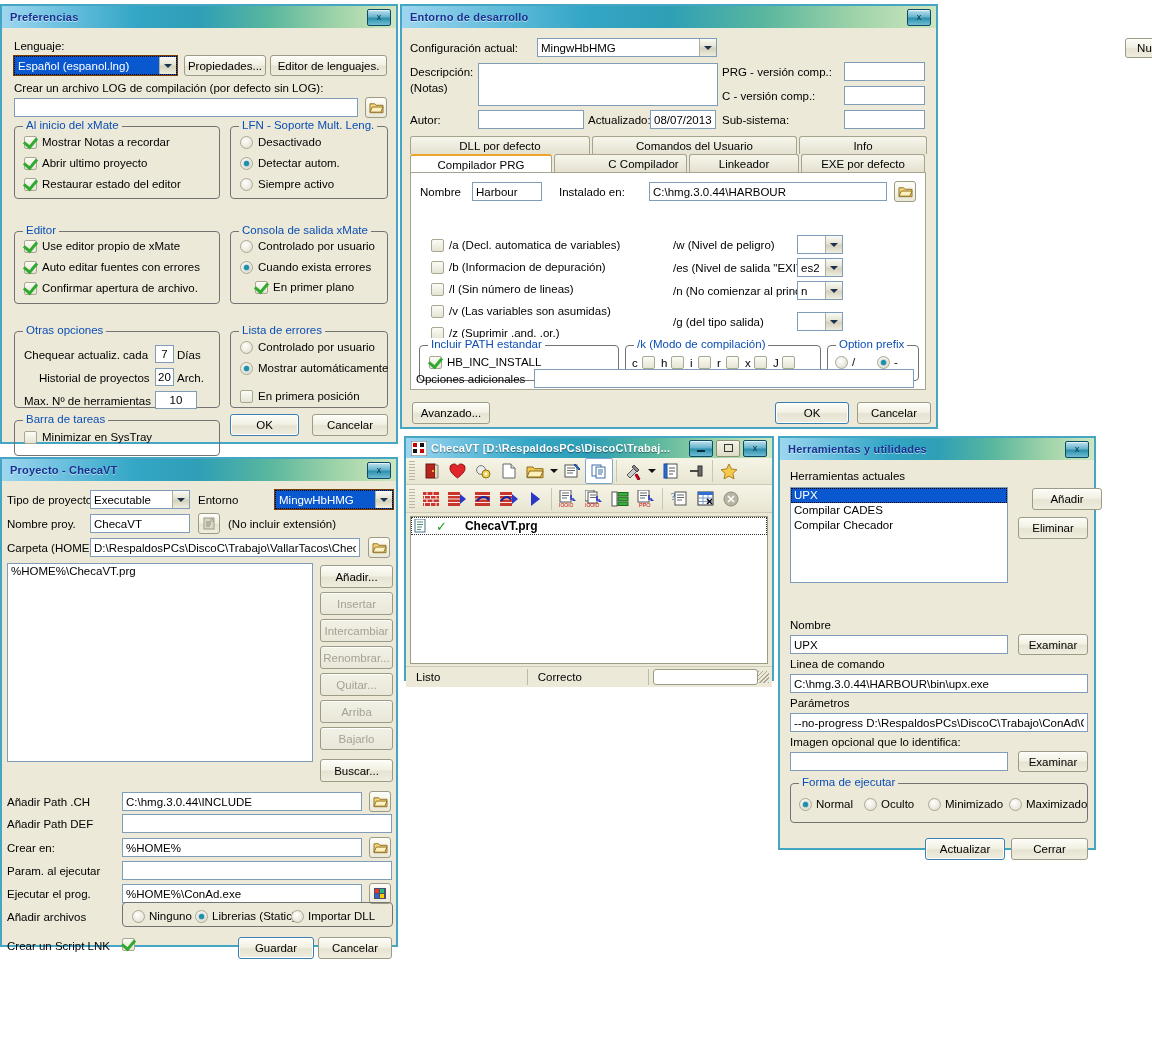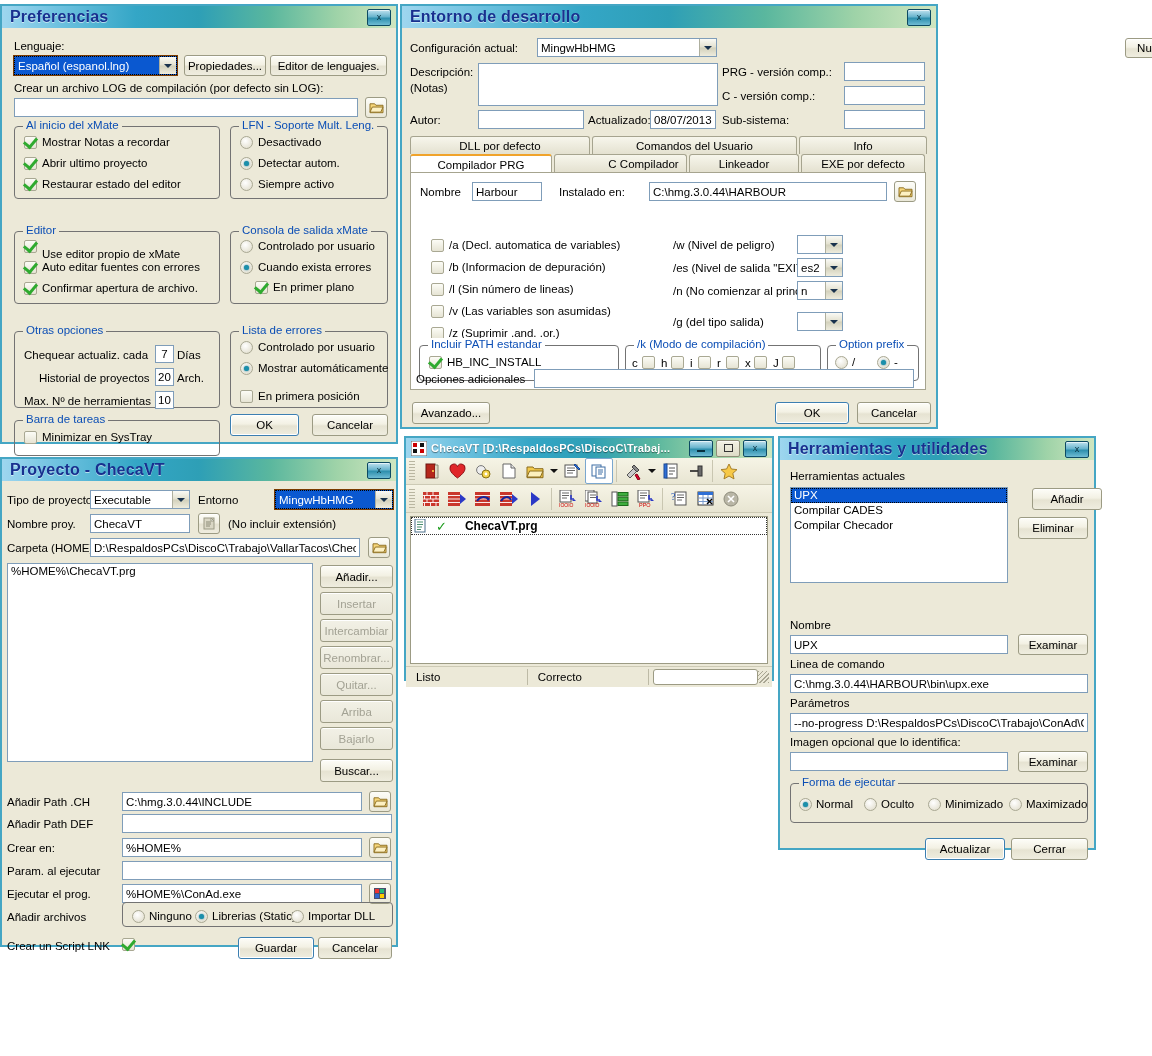--- a/index.html
+++ b/index.html
@@ -9,21 +9,21 @@
   }
   
   .win{position:absolute;background:#ece9d8;border:1px solid #3d9bbd;box-sizing:border-box;}
   .win.thick{border:2px solid #45a6c4;}
   .titlebar{
     height:22px;position:relative;
     background:linear-gradient(90deg,#9ed6ef 0%,#6fc2e0 14%,#34a6c6 34%,#2e9fb6 50%,#5ab79e 68%,#9fd3a8 85%,#cfe6c0 100%);
     display:flex;align-items:center;padding:0 2px;
   }
   .titlebar .tt{
-    font-weight:bold;font-size:16px;color:#18308f;margin-left:6px;letter-spacing:.2px;
+    font-weight:bold;font-size:11px;color:#18308f;margin-left:6px;letter-spacing:.2px;
     text-shadow:0 1px 0 rgba(255,255,255,.55);white-space:nowrap;overflow:hidden;
   }
   .titlebar .tt.white{color:#ffffff;text-shadow:0 1px 1px rgba(0,0,0,.45);}
   .tbtns{margin-left:auto;display:flex;gap:3px;padding-right:3px;}
   .tbtn{
     width:22px;height:15px;border:1px solid #0d4a63;border-radius:2px;
     background:linear-gradient(180deg,#bfe2ef 0%,#68b4cd 45%,#2e8fad 55%,#6fbcd4 100%);
     display:flex;align-items:center;justify-content:center;font-size:9px;color:#06303f;
     box-shadow:inset 0 1px 0 rgba(255,255,255,.6);
   }
@@ -147,21 +147,21 @@
     <div class="lbl" style="left:256px;top:108px;">Desactivado</div>
     <div class="rad on" style="left:238px;top:129px;"></div>
     <div class="lbl" style="left:256px;top:129px;">Detectar autom.</div>
     <div class="rad" style="left:238px;top:150px;"></div>
     <div class="lbl" style="left:256px;top:150px;">Siempre activo</div>
 
     <div class="grp" style="left:12px;top:203px;width:206px;height:73px;">
       <span class="cap blue">Editor</span>
     </div>
     <div class="chk on" style="left:22px;top:212px;"></div>
-    <div class="lbl" style="left:40px;top:220px;">Use editor propio de xMate</div>
+    <div class="lbl" style="left:40px;top:212px;">Use editor propio de xMate</div>
     <div class="chk on" style="left:22px;top:233px;"></div>
     <div class="lbl" style="left:40px;top:233px;">Auto editar fuentes con errores</div>
     <div class="chk on" style="left:22px;top:254px;"></div>
     <div class="lbl" style="left:40px;top:254px;">Confirmar apertura de archivo.</div>
 
     <div class="grp" style="left:228px;top:203px;width:158px;height:73px;">
       <span class="cap blue">Consola de salida xMate</span>
     </div>
     <div class="rad" style="left:238px;top:212px;"></div>
     <div class="lbl" style="left:256px;top:212px;">Controlado por usuario</div>
@@ -173,21 +173,21 @@
     <div class="grp" style="left:12px;top:303px;width:206px;height:77px;padding-left:19px;">
       <span class="cap blue">Otras opciones</span>
     </div>
     <div class="lbl" style="left:22px;top:321px;">Chequear actualiz. cada</div>
     <input class="txt" style="left: 153px; top: 317px; width: 19px; height: 18px; text-align: center; padding: 0px;" value="7">
     <div class="lbl" style="left:175px;top:321px;">Días</div>
     <div class="lbl" style="left:10px;top:344px;margin-left:27px;">Historial de proyectos</div>
     <input class="txt" style="left: 153px; top: 340px; width: 19px; height: 18px; text-align: center; padding: 0px;" value="20">
     <div class="lbl" style="left:175px;top:344px;">Arch.</div>
     <div class="lbl" style="left:22px;top:367px;">Max. Nº de herramientas</div>
-    <input class="txt" style="left: 153px; top: 363px; width: 19px; height: 18px; text-align: center; padding: 0px;" value="10">
+    <input class="txt" style="left: 153px; top: 363px; width: 42px; height: 18px; text-align: center; padding: 0px;" value="10">
 
     <div class="grp" style="left:228px;top:303px;width:158px;height:77px;">
       <span class="cap blue">Lista de errores</span>
     </div>
     <div class="rad" style="left:238px;top:313px;"></div>
     <div class="lbl" style="left:256px;top:313px;">Controlado por usuario</div>
     <div class="rad on" style="left:238px;top:334px;"></div>
     <div class="lbl" style="left:256px;top:334px;">Mostrar automáticamente</div>
     <div class="chk" style="left:238px;top:362px;"></div>
     <div class="lbl" style="left:256px;top:362px;">En primera posición</div>

